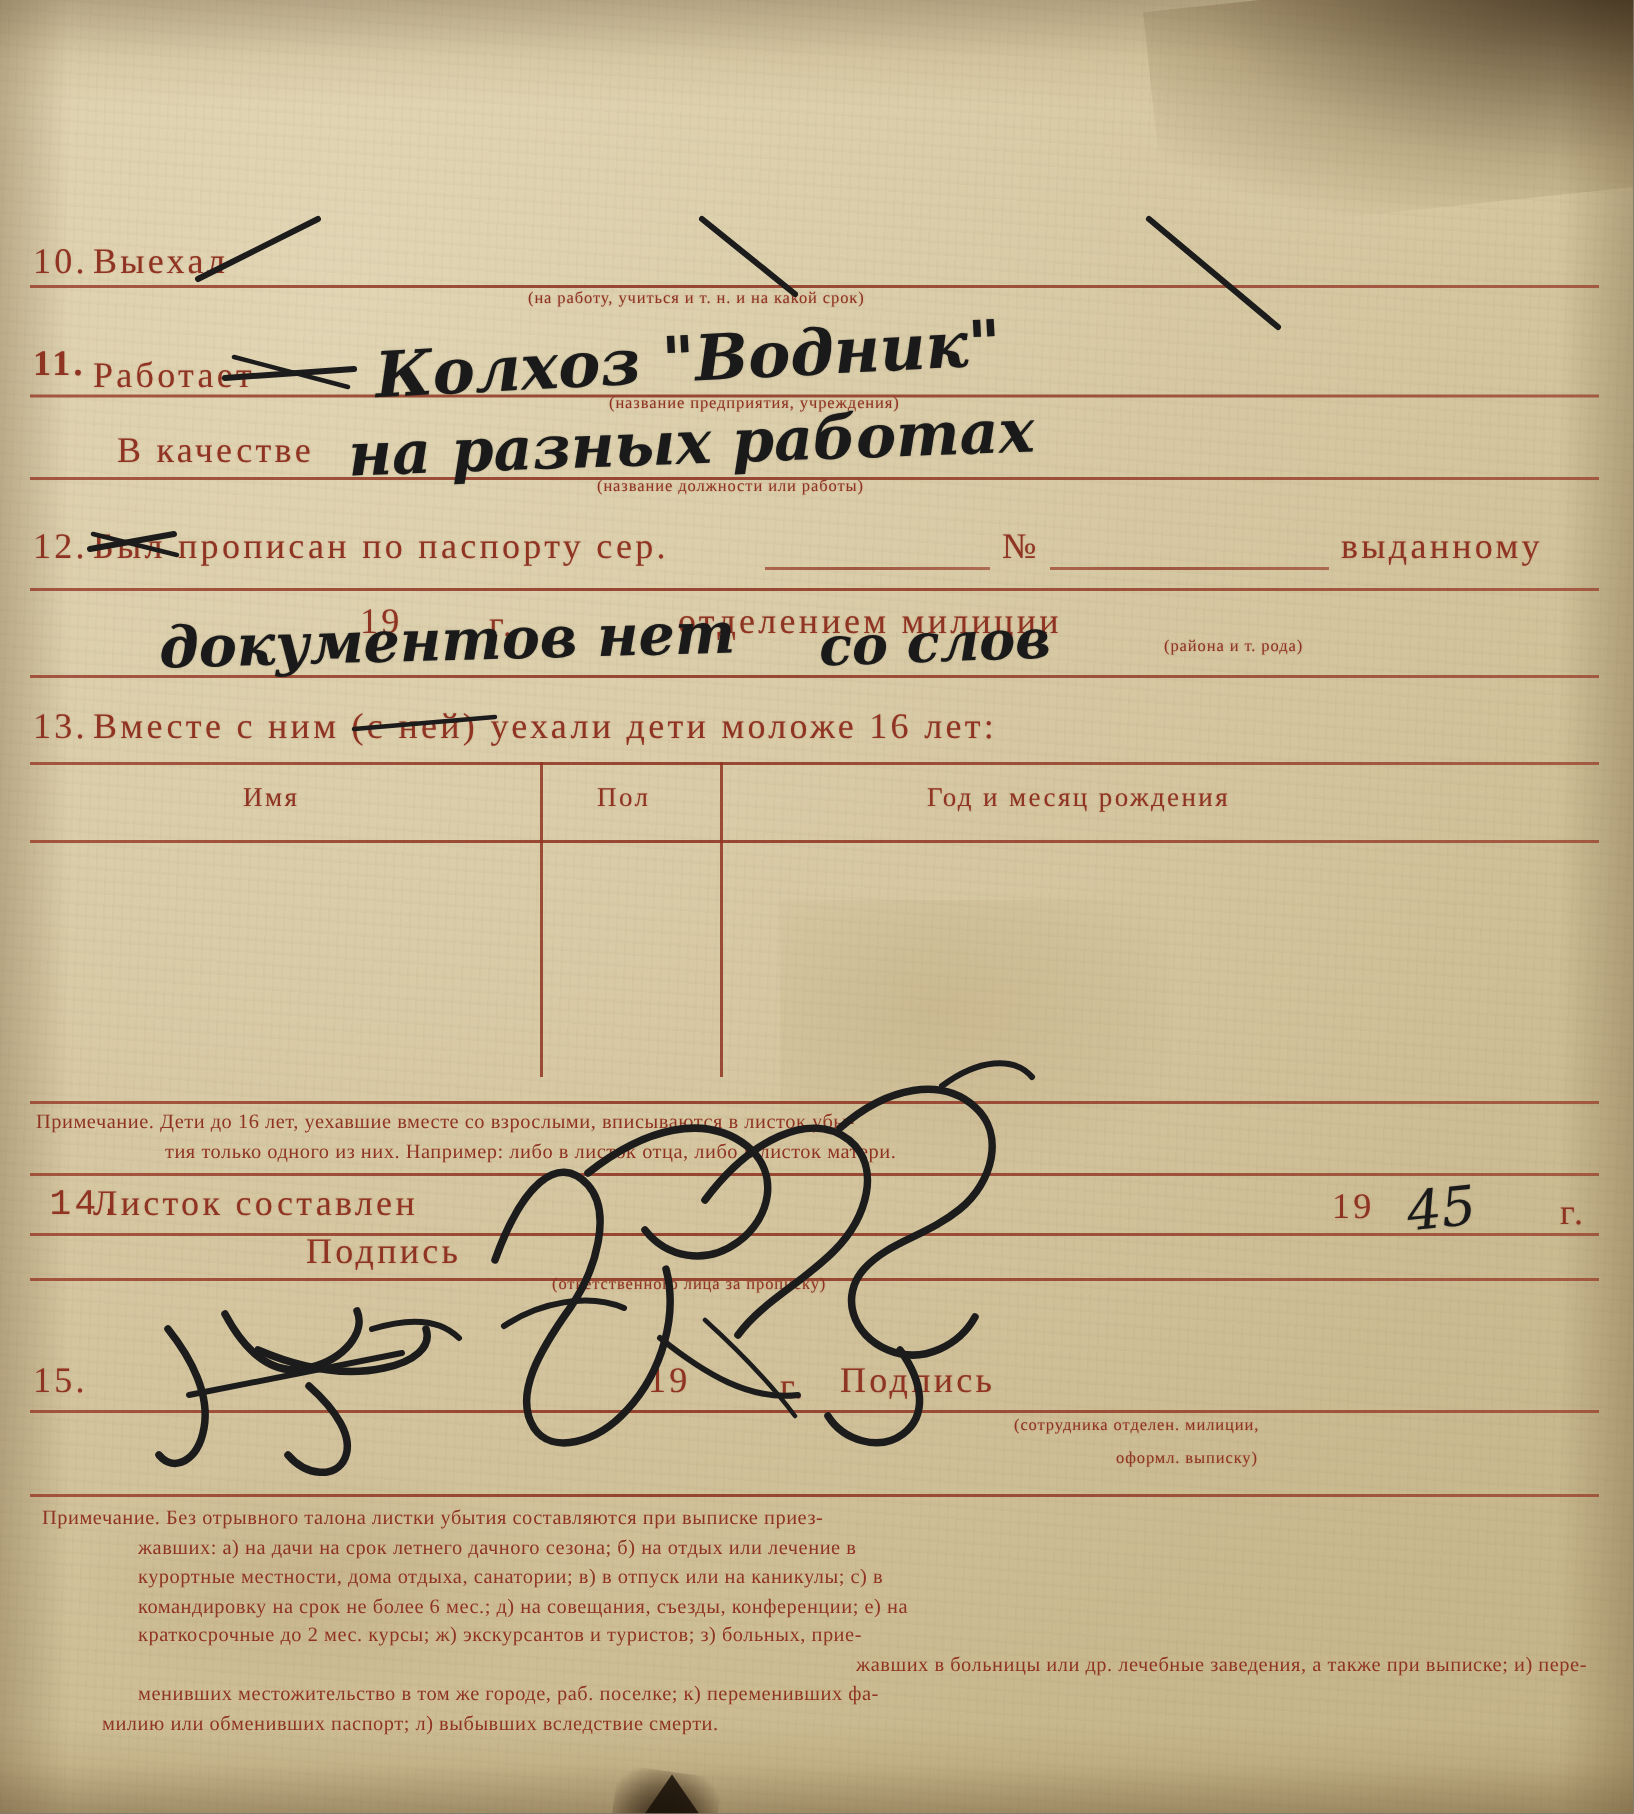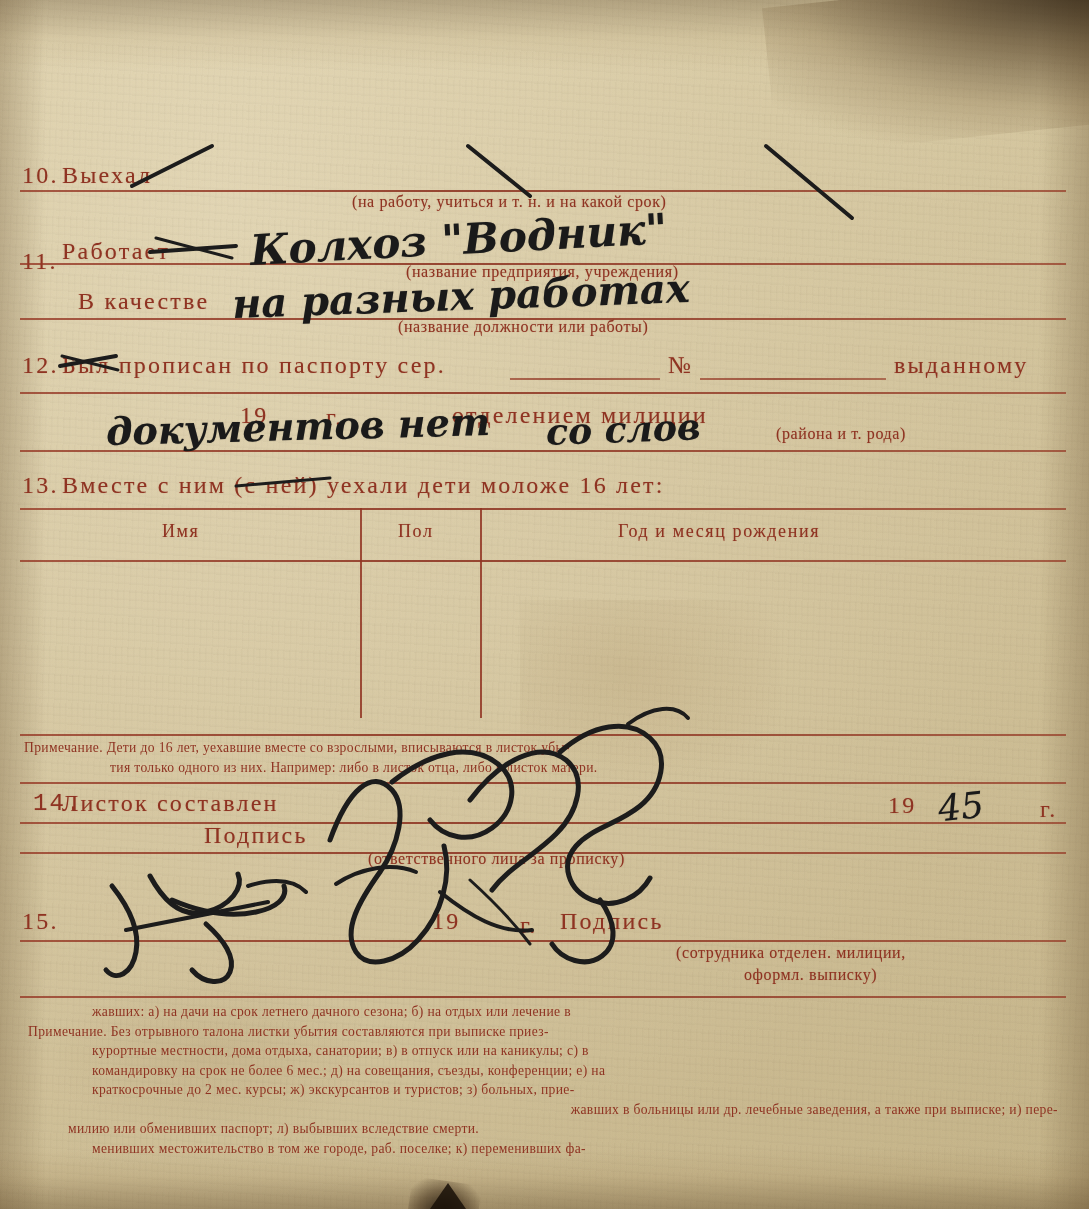--- a/index.html
+++ b/index.html
@@ -97,21 +97,21 @@
     font-family: "Liberation Serif", serif;
     letter-spacing: 0.5px;
     white-space: nowrap;
     text-shadow: 0 0 1px rgba(143,51,34,0.35);
   }
   .lbl {
     font-size: 24px;
     letter-spacing: 2.2px;
   }
   .sub {
-    font-size: 16px;
+    font-size: 11px;
     letter-spacing: 0.6px;
   }
   .rule {
     position: absolute;
     height: 2px;
     background: linear-gradient(90deg, rgba(150,55,36,0.85), rgba(140,50,32,0.95) 40%, rgba(150,58,38,0.8));
     opacity: 0.92;
   }
   .rule.thin {
     height: 1.5px;
@@ -178,21 +178,21 @@
   <div id="bottom-notch"></div>
   <div id="bottom-notch2"></div>
 
   <div id="form">
 
     <div class="prt lbl" style="left:22px; top:162px;">10.</div>
     <div class="prt lbl" style="left:62px; top:162px;">Выехал</div>
     <div class="rule" style="left:20px; top:190px; width:1046px;"></div>
     <div class="prt sub" style="left:352px; top:193px;">(на работу, учиться и т. н. и на какой срок)</div>
 
-    <div class="prt lbl" style="left:22px; top:248px;">11.</div>
+    <div class="prt lbl" style="left:22px; top:230px;font-weight:bold;">11.</div>
     <div class="prt lbl" style="left:62px; top:238px;">Работает</div>
     <div class="rule" style="left:20px; top:263px; width:1046px;"></div>
     <div class="prt sub" style="left:406px; top:263px;">(название предприятия, учреждения)</div>
 
     <div class="prt lbl" style="left:78px; top:288px;">В качестве</div>
     <div class="rule" style="left:20px; top:318px; width:1046px;"></div>
     <div class="prt sub" style="left:398px; top:318px;">(название должности или работы)</div>
 
     <div class="prt lbl" style="left:22px; top:352px;">12.</div>
     <div class="prt lbl" style="left:62px; top:352px;">Был прописан по паспорту сер.</div>
@@ -240,28 +240,28 @@
     <div class="prt lbl" style="left:22px; top:908px;">15.</div>
     <div class="prt lbl" style="left:432px; top:908px;">19</div>
     <div class="prt lbl" style="left:520px; top:912px;">г.</div>
     <div class="prt lbl" style="left:560px; top:908px;">Подпись</div>
     <div class="rule" style="left:20px; top:940px; width:1046px;"></div>
     <div class="prt sub" style="left:676px; top:944px;">(сотрудника отделен. милиции,</div>
     <div class="prt sub" style="left:744px; top:966px;">оформл. выписку)</div>
     <div class="rule" style="left:20px; top:996px; width:1046px;"></div>
 
     <div class="noteblock" style="left:28px; top:1002px; width:1030px;">
+      <div>Примечание. Без отрывного талона листки убытия составляются при  выписке приез-</div>
       <div style="padding-left:64px;">жавших: а) на дачи на срок летнего  дачного сезона;  б) на отдых или лечение в</div>
-      <div>Примечание. Без отрывного талона листки убытия составляются при  выписке приез-</div>
       <div style="padding-left:64px;">курортные местности, дома отдыха, санатории; в) в отпуск или на каникулы; с) в</div>
       <div style="padding-left:64px;">командировку на срок не более 6 мес.; д) на совещания, съезды, конференции; е) на</div>
       <div style="padding-left:64px;">краткосрочные до 2 мес. курсы; ж) экскурсантов  и туристов;  з) больных,  прие-</div>
       <div style="padding-left:64px;text-align:right;">жавших в больницы или др. лечебные заведения,  а также при выписке;  и) пере-</div>
+      <div style="padding-left:64px;">менивших местожительство в том же городе, раб. поселке;  к) переменивших фа-</div>
       <div style="padding-left:40px;">милию или обменивших паспорт; л) выбывших вследствие смерти.</div>
-      <div style="padding-left:64px;">менивших местожительство в том же городе, раб. поселке;  к) переменивших фа-</div>
     </div>
   </div>
 
   <div class="ink" style="left:250px; top:215px; font-size:42px; transform:rotate(-3deg);">Колхоз "Водник"</div>
 
   <div class="ink" style="left:232px; top:272px; font-size:40px; transform:rotate(-2deg);">на разных работах</div>
 
   <div class="ink" style="left:106px; top:404px; font-size:38px; transform:rotate(-1.5deg);">документов нет</div>
 
   <div class="ink" style="left:546px; top:408px; font-size:36px; transform:rotate(-2deg);">со слов</div>

